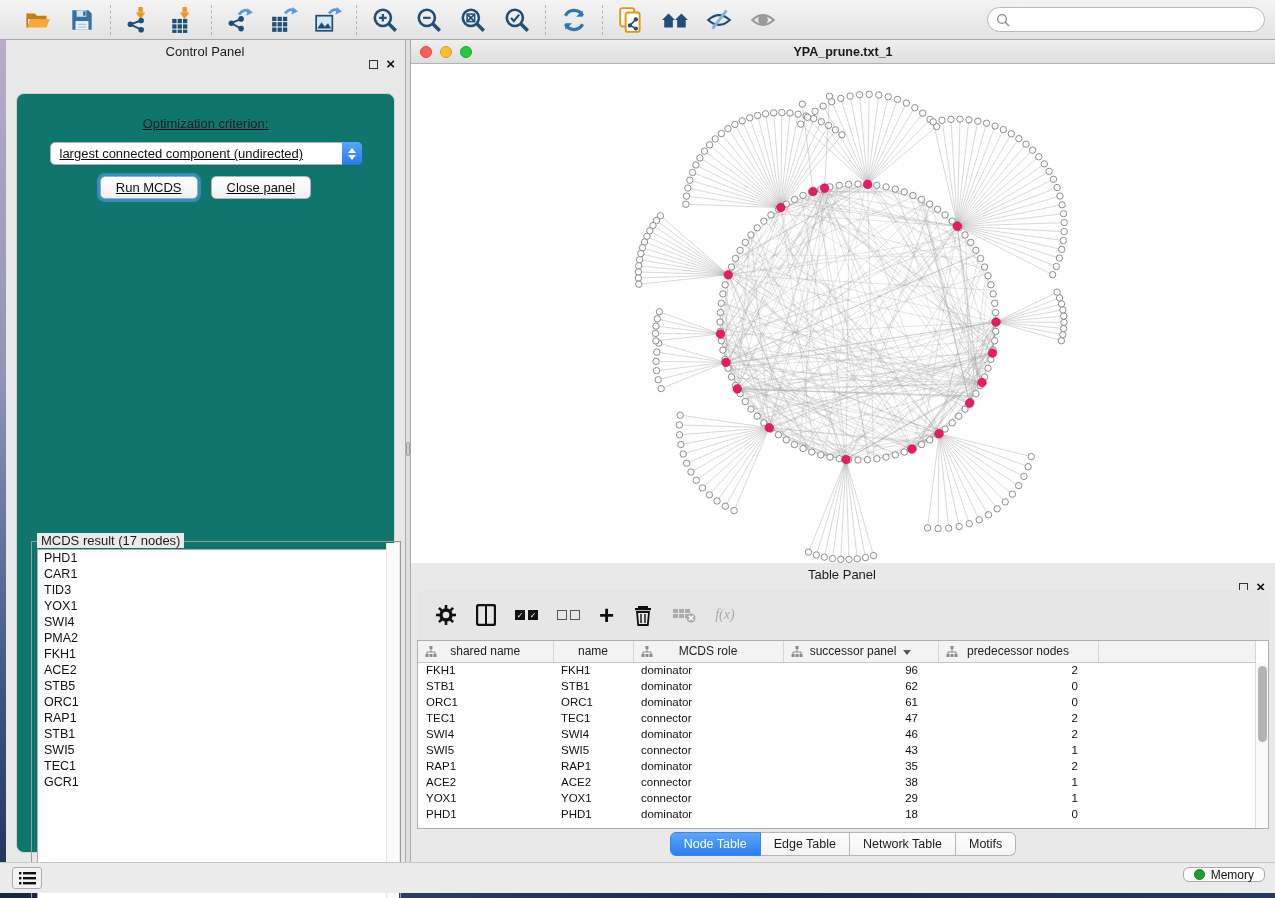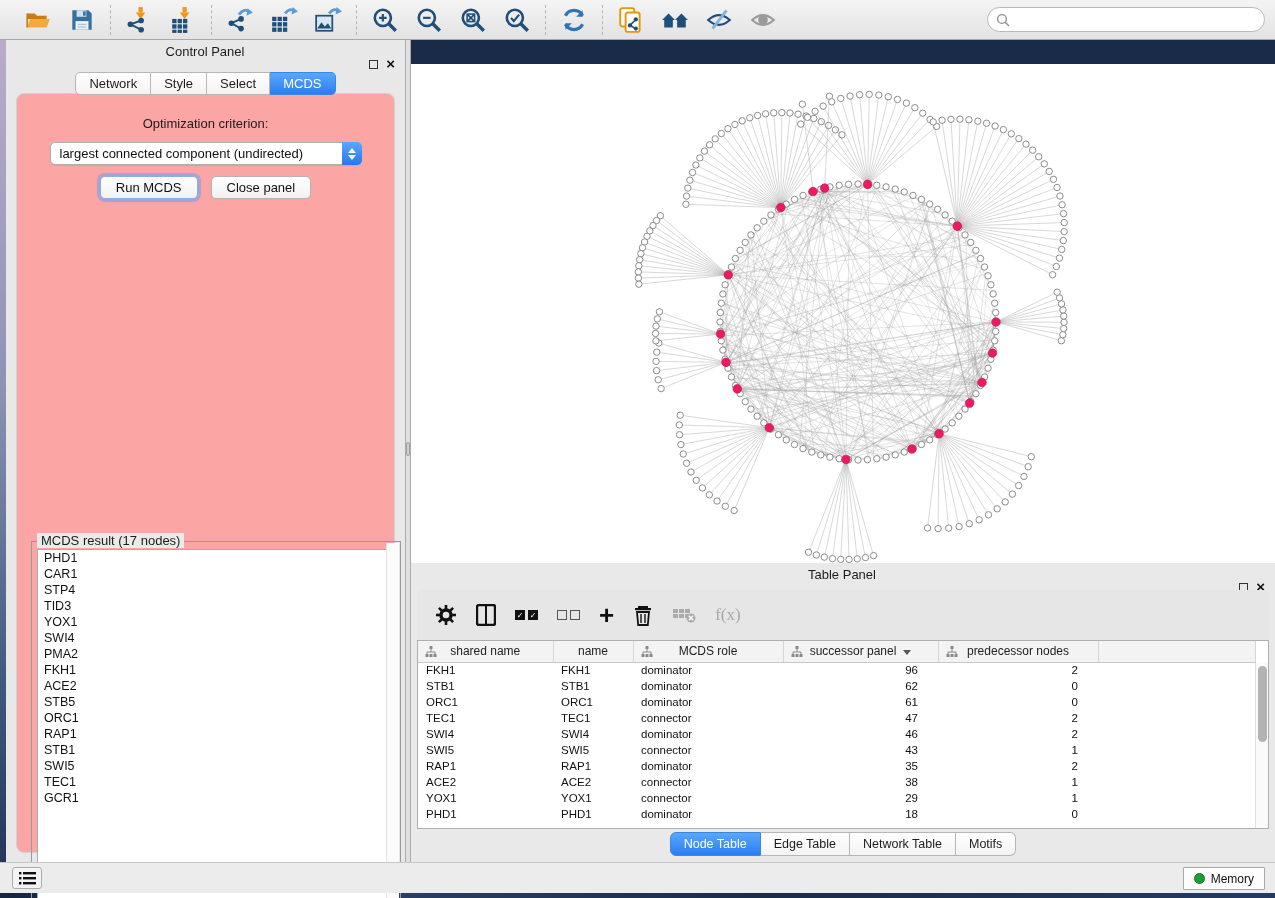--- a/index.html
+++ b/index.html
@@ -35,21 +35,21 @@
   .close-btn { font-size:15px; font-weight:bold; color:#111; line-height:10px; }
 
   .seg { display:flex; justify-content:center; margin-top:6px; position:relative; z-index:2; }
   .seg .segbtn { border:1px solid #b6b6b6; border-left:none; background:linear-gradient(#ffffff,#f3f3f3);
     font-size:13px; color:#1c1c1c; padding:3px 13px; font-family:"Liberation Sans",sans-serif; cursor:default; }
   .seg .segbtn:first-child { border-left:1px solid #b6b6b6; border-radius:5px 0 0 5px; }
   .seg .segbtn:last-child { border-radius:0 5px 5px 0; }
   .seg .segbtn.active { background:linear-gradient(#5aa7fc,#2b7df2); color:#fff; border-color:#3a87e0; }
 
   .cp-card { position:absolute; left:10px; top:53px; width:379px; height:760px;
-    background:#fca5a5; border:1px solid #d2d2d2; border-radius:8px; }
+    background:#0f766e; border:1px solid #d2d2d2; border-radius:8px;text-decoration:underline; }
   .opt-label { text-align:center; font-size:13px; color:#1c1c1c; margin-top:22px; }
   .dropdown { position:relative; margin:11px auto 0; width:312px; height:23px; background:#fff;
     border:1px solid #b0b0b0; border-radius:5px; display:flex; align-items:center; box-shadow:0 1px 1px rgba(0,0,0,.08); }
   .dropdown .dval { font-size:13px; color:#111; padding-left:9px; flex:1; white-space:nowrap; overflow:hidden; }
   .stepper { width:20px; height:23px; margin:-1px -1px -1px 0; border-radius:0 5px 5px 0;
     background:linear-gradient(#5aa7fc,#2677ee); display:flex; flex-direction:column; align-items:center; justify-content:center; gap:2px; }
   .tri-up { width:0; height:0; border-left:4px solid transparent; border-right:4px solid transparent; border-bottom:5px solid #fff; }
   .tri-dn { width:0; height:0; border-left:4px solid transparent; border-right:4px solid transparent; border-top:5px solid #fff; }
 
   .btn-row { display:flex; justify-content:center; gap:13px; margin-top:11px; }
@@ -79,21 +79,21 @@
 
   
   .tpanel { position:absolute; left:411px; top:563px; width:864px; height:299px; background:#e9e9e9; }
   .tp-toolbar { position:absolute; left:6px; top:27px; width:852px; height:50px; background:#e6e6e6;
     border-radius:6px 6px 0 0; display:flex; align-items:center; gap:19px; padding-left:18px; }
   .tpicon { display:flex; align-items:center; justify-content:center; height:26px; }
   .cbpair { display:flex; gap:3px; }
   .cb { width:10px; height:10px; border:1.5px solid #111; background:#111; color:#fff; font-size:8px; line-height:9px; text-align:center; }
   .cb.empty { background:transparent; border-color:#555; }
   .plus-glyph { font-size:26px; font-weight:bold; color:#111; line-height:20px; }
-  .fx { font-family:"Liberation Serif",serif; font-size:17px; color:#a8a8a8; }
+  .fx { font-family:"Liberation Serif",serif; font-style:italic; font-size:14px; color:#a8a8a8; }
 
   .tablewrap { position:absolute; left:6px; top:77px; width:852px; height:189px; background:#fff; border:1px solid #aeaeae; }
   table.ntable { border-collapse:collapse; table-layout:fixed; width:838px; }
   .ntable th { height:21px; background:#f3f3f3; border-right:1px solid #d6d6d6; border-bottom:1px solid #c7c7c7;
     font-size:12px; font-weight:normal; color:#222; position:relative; text-align:center; }
   .ntable th .hicon { position:absolute; left:7px; top:5px; }
   .ntable th .sortchev { display:inline-block; margin-left:7px; width:0; height:0;
     border-left:4px solid transparent; border-right:4px solid transparent; border-top:5px solid #555; vertical-align:middle; }
   .ntable td { height:16px; font-size:11.5px; color:#111; padding-left:8px; white-space:nowrap; overflow:hidden; }
   .ntable td.num { text-align:right; padding-right:20px; }
@@ -104,22 +104,22 @@
   .ttabs .segbtn { border:1px solid #b6b6b6; border-left:none; background:linear-gradient(#ffffff,#f3f3f3);
     font-size:12.5px; color:#1c1c1c; padding:4px 13px; font-family:"Liberation Sans",sans-serif; }
   .ttabs .segbtn:first-child { border-left:1px solid #b6b6b6; border-radius:6px 0 0 6px; }
   .ttabs .segbtn:last-child { border-radius:0 6px 6px 0; }
   .ttabs .segbtn.active { background:linear-gradient(#5aa7fc,#2b7df2); color:#fff; border-color:#3a87e0; }
 
   
   .statusbar { position:absolute; left:0; top:862px; width:1275px; height:31px; background:#ececec; border-top:1px solid #c6c6c6; }
   .sb-listbtn { position:absolute; left:12px; top:4px; width:30px; height:22px; background:#f4f4f4;
     border:1px solid #ababab; border-radius:3px; display:flex; align-items:center; justify-content:center; }
-  .memorybtn { position:absolute; right:10px; top:4px; height:23px; background:#fdfdfd; border:1px solid #a9a9a9;
-    border-radius:1px; display:flex; align-items:center; gap:6px; padding:0 10px; font-size:12px; color:#111; }
+  .memorybtn { position:absolute; right:10px; top:4px; height:15px; background:#fdfdfd; border:1px solid #a9a9a9;
+    border-radius:6px; display:flex; align-items:center; gap:6px; padding:0 10px; font-size:12px; color:#111; }
   .memdot { width:11px; height:11px; border-radius:50%; background:#1d9e33; border:1px solid #157a26; }
 </style>
 </head>
 <body>
 
 <div class="app">
 
   <div class="toolbar">
     <div class="tgroup">
       <div class="ticon">
@@ -295,45 +295,38 @@
   <div class="wall-bottom"></div>
 
   <div class="cpanel">
     <div class="panel-head">
       <span class="panel-title">Control Panel</span>
       <span class="win-btns">
         <span class="float-btn"></span>
         <span class="close-btn">×</span>
       </span>
     </div>
-    <div class="seg">
-      <button class="segbtn">Network</button>
-      <button class="segbtn">Style</button>
-      <button class="segbtn">Select</button>
-      <button class="segbtn active">MCDS</button>
-    </div>
     <div class="cp-card">
       <div class="opt-label">Optimization criterion:</div>
       <div class="dropdown">
         <span class="dval">largest connected component (undirected)</span>
         <span class="stepper">
             <span class="tri-up"></span>
             <span class="tri-dn"></span>
           </span>
       </div>
       <div class="btn-row">
         <button class="pbtn focused">Run MCDS</button>
         <button class="pbtn">Close panel</button>
       </div>
       <div class="fieldset">
         <span class="legend">MCDS result (17 nodes)</span>
         <div class="listbox">
             <div class="mcds-item">PHD1</div>
             <div class="mcds-item">CAR1</div>
-            <div class="mcds-item">STP4</div>
             <div class="mcds-item">TID3</div>
             <div class="mcds-item">YOX1</div>
             <div class="mcds-item">SWI4</div>
             <div class="mcds-item">PMA2</div>
             <div class="mcds-item">FKH1</div>
             <div class="mcds-item">ACE2</div>
             <div class="mcds-item">STB5</div>
             <div class="mcds-item">ORC1</div>
             <div class="mcds-item">RAP1</div>
             <div class="mcds-item">STB1</div>
@@ -343,20 +336,28 @@
           </div>
         <div class="list-scroll"></div>
       </div>
     </div>
   </div>
 
   <div class="vdivider">
     <div class="vgrip"></div>
   </div>
 
+  <div class="netwin-title">
+    <span class="lights">
+      <span class="light red"></span>
+      <span class="light yellow"></span>
+      <span class="light green"></span>
+    </span>
+    <span class="net-title">YPA_prune.txt_1</span>
+  </div>
   <div class="netcanvas">
     <svg width="864" height="499" viewBox="0 0 864 499">
         <line x1="369.83137932103693" y1="143.59281498740424" x2="574.6743958784582" y2="205.62396886866344" stroke="#9b9b9b" stroke-width="0.65" opacity="0.42"></line>
         <line x1="369.83137932103693" y1="143.59281498740424" x2="583.5499475848965" y2="277.9527395252388" stroke="#9b9b9b" stroke-width="0.65" opacity="0.42"></line>
         <line x1="369.83137932103693" y1="143.59281498740424" x2="403.5554841273921" y2="388.9831059358218" stroke="#9b9b9b" stroke-width="0.65" opacity="0.42"></line>
         <line x1="369.83137932103693" y1="143.59281498740424" x2="310.2508770198896" y2="276.5385372716034" stroke="#9b9b9b" stroke-width="0.65" opacity="0.42"></line>
         <line x1="369.83137932103693" y1="143.59281498740424" x2="332.60923873623705" y2="180.80703569950958" stroke="#9b9b9b" stroke-width="0.65" opacity="0.42"></line>
         <line x1="369.83137932103693" y1="143.59281498740424" x2="312.09437888327113" y2="228.9401756524649" stroke="#9b9b9b" stroke-width="0.65" opacity="0.42"></line>
         <line x1="369.83137932103693" y1="143.59281498740424" x2="455.7298324927978" y2="120.27639989948094" stroke="#9b9b9b" stroke-width="0.65" opacity="0.42"></line>
         <line x1="369.83137932103693" y1="143.59281498740424" x2="316.673856999498" y2="303.3772679941478" stroke="#9b9b9b" stroke-width="0.65" opacity="0.42"></line>

